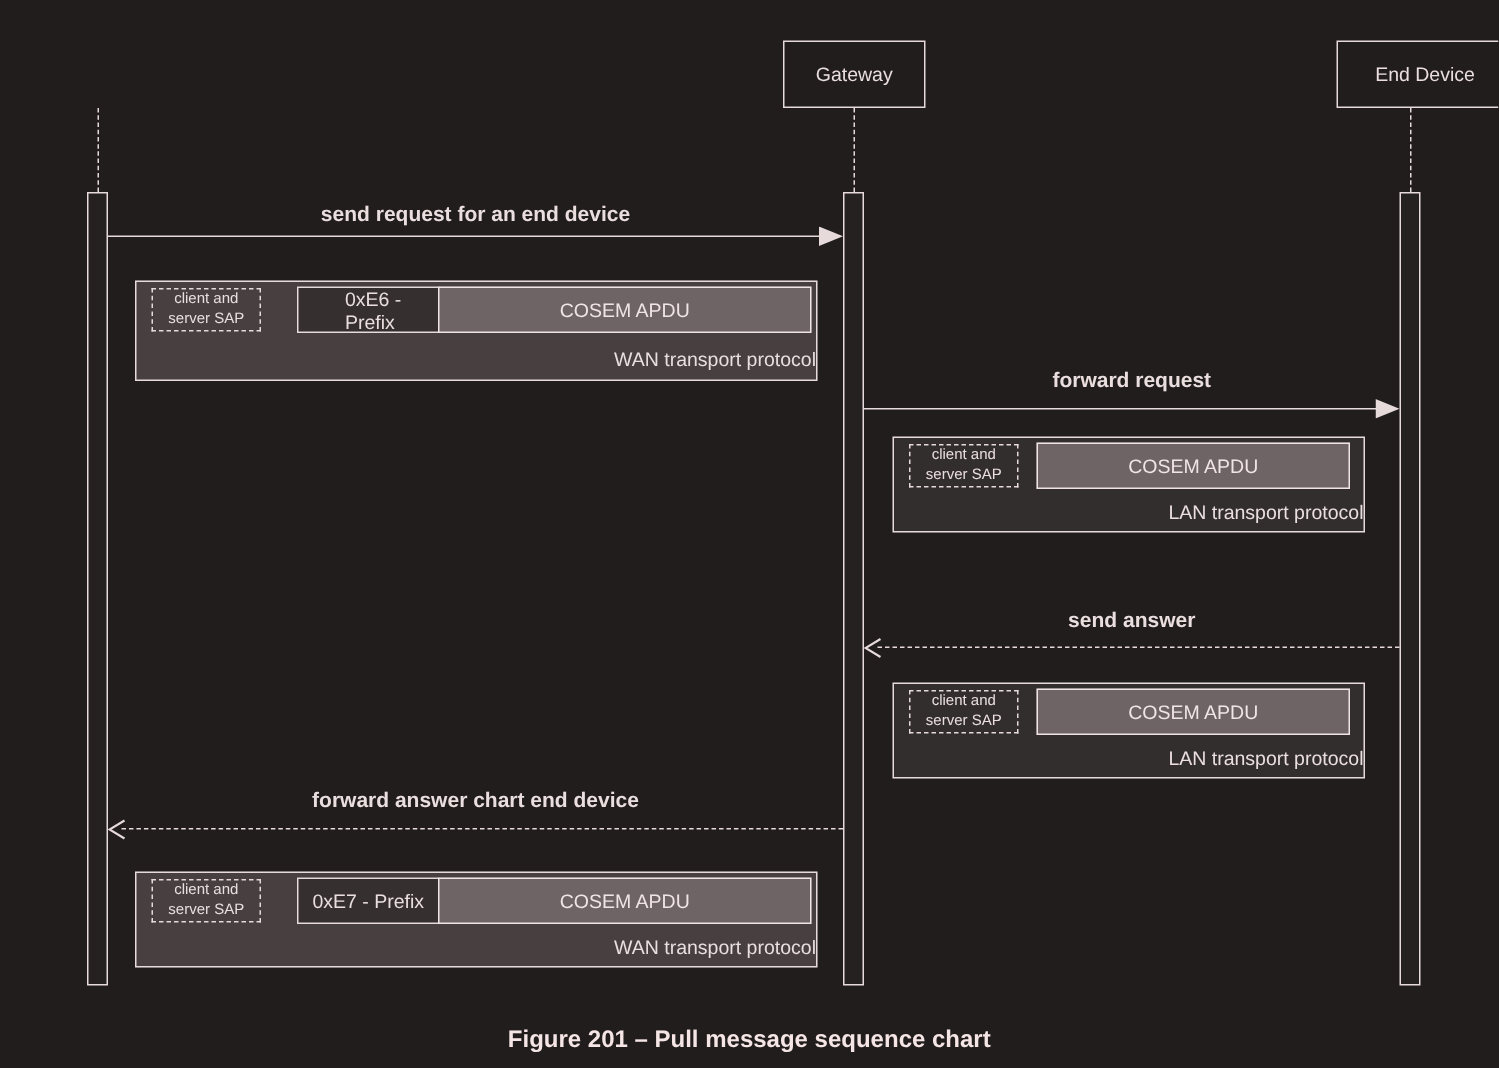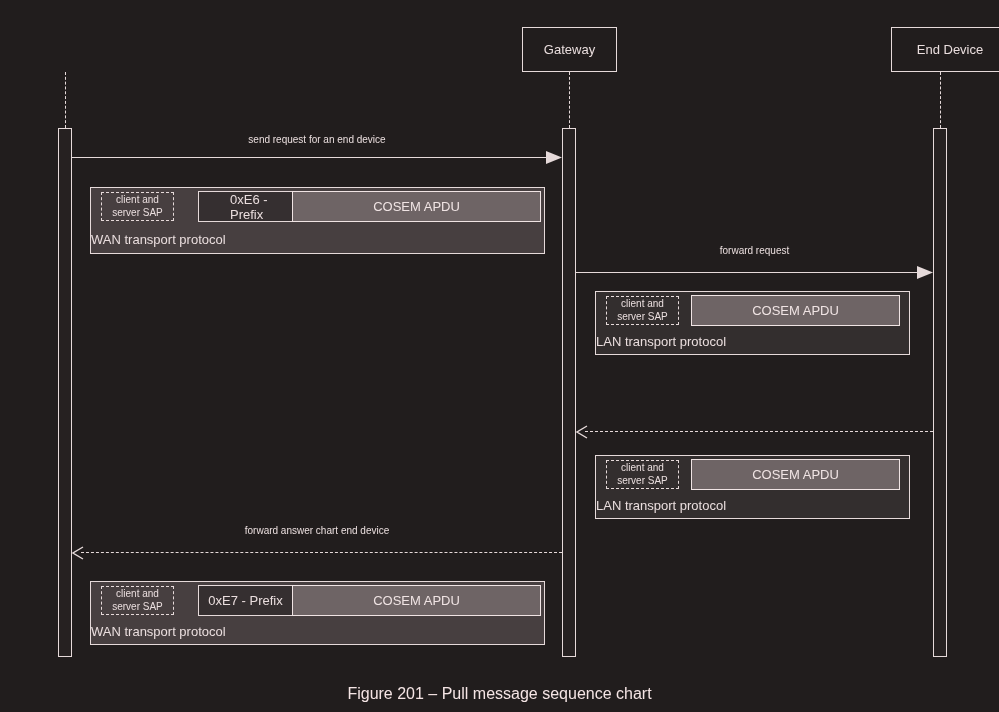--- a/index.html
+++ b/index.html
@@ -18,40 +18,40 @@
   body{font-family:"Liberation Sans","DejaVu Sans",sans-serif;}
   .stage{position:relative;width:999px;height:712px;background:var(--background);overflow:hidden;}
 
   .actor{position:absolute;top:27px;height:45px;border:1px solid var(--line);
     color:var(--text);font-size:13px;display:flex;align-items:center;justify-content:center;
     background:var(--background);}
   .lifeline{position:absolute;top:72px;height:56px;width:0;border-left:1px dashed var(--line);}
   .bar{position:absolute;top:128px;height:529px;width:14px;border:1px solid var(--line);
     background:#262121;}
 
-  .msg{position:absolute;color:var(--text);font-size:10px;}
+  .msg{position:absolute;color:var(--text);font-size:14px;font-weight:bold;}
   .msg .lbl{position:absolute;left:0;right:0;top:0;text-align:center;white-space:nowrap;}
   .msg .ln{position:absolute;height:0;border-top:1px solid var(--line);}
   .msg .ln.dashed{border-top-style:dashed;}
   .msg svg{position:absolute;display:block;color:var(--line);}
 
   .payload{position:absolute;border:1px solid var(--line);color:var(--text);font-size:13px;}
   .payload.wan{background:var(--wan-fill);}
   .payload.lan{background:var(--lan-fill);}
   .sap{position:absolute;left:10px;top:4px;width:73px;height:29px;border:1px dashed var(--line);
     font-size:10px;line-height:1.25;display:flex;align-items:center;justify-content:center;
     text-align:center;padding:1px 4px;}
   .cell{position:absolute;top:3px;height:31px;border:1px solid var(--line);
     display:flex;align-items:center;justify-content:center;}
   .cell.prefix{background:var(--prefix-fill);}
   .cell.apdu{background:var(--apdu-fill);border-color:var(--apdu-border);color:var(--apdu-border);}
-  .transport{position:absolute;left:0;right:0;text-align:left;}
+  .transport{position:absolute;left:0;right:0;text-align:right;}
 
   .caption{position:absolute;left:0;right:0;top:685px;text-align:center;
-    font-size:16px;font-weight:normal;color:var(--caption);}
+    font-size:16px;font-weight:bold;color:var(--caption);}
 </style>
 </head>
 <body>
 
 <div class="stage">
 
   <div class="actor" style="left:522px;width:95px;">
     <span>Gateway</span>
   </div>
   <div class="actor" style="left:891px;width:118px;">
@@ -76,20 +76,21 @@
 
   <div class="msg" style="left:576px;top:245px;width:357px;height:36px;">
     <div class="lbl">forward request</div>
     <div class="ln" style="left:0;width:344px;top:27px;"></div>
     <svg width="16" height="13" viewBox="0 0 16 13" style="right:0;top:21px;">
       <polygon points="0,0 16,6.5 0,13" fill="currentColor"></polygon>
     </svg>
   </div>
 
   <div class="msg" style="left:576px;top:405px;width:357px;height:36px;">
+    <div class="lbl">send answer</div>
     <div class="ln dashed" style="left:9px;right:0;top:26px;"></div>
     <svg width="12" height="14" viewBox="0 0 12 14" style="left:0;top:20px;">
       <polyline points="11,1 1,7 11,13" fill="none" stroke="currentColor" stroke-width="1.4"></polyline>
     </svg>
   </div>
 
   <div class="msg" style="left:72px;top:525px;width:490px;height:36px;">
     <div class="lbl">forward answer chart end device</div>
     <div class="ln dashed" style="left:9px;right:0;top:27px;"></div>
     <svg width="12" height="14" viewBox="0 0 12 14" style="left:0;top:21px;">

